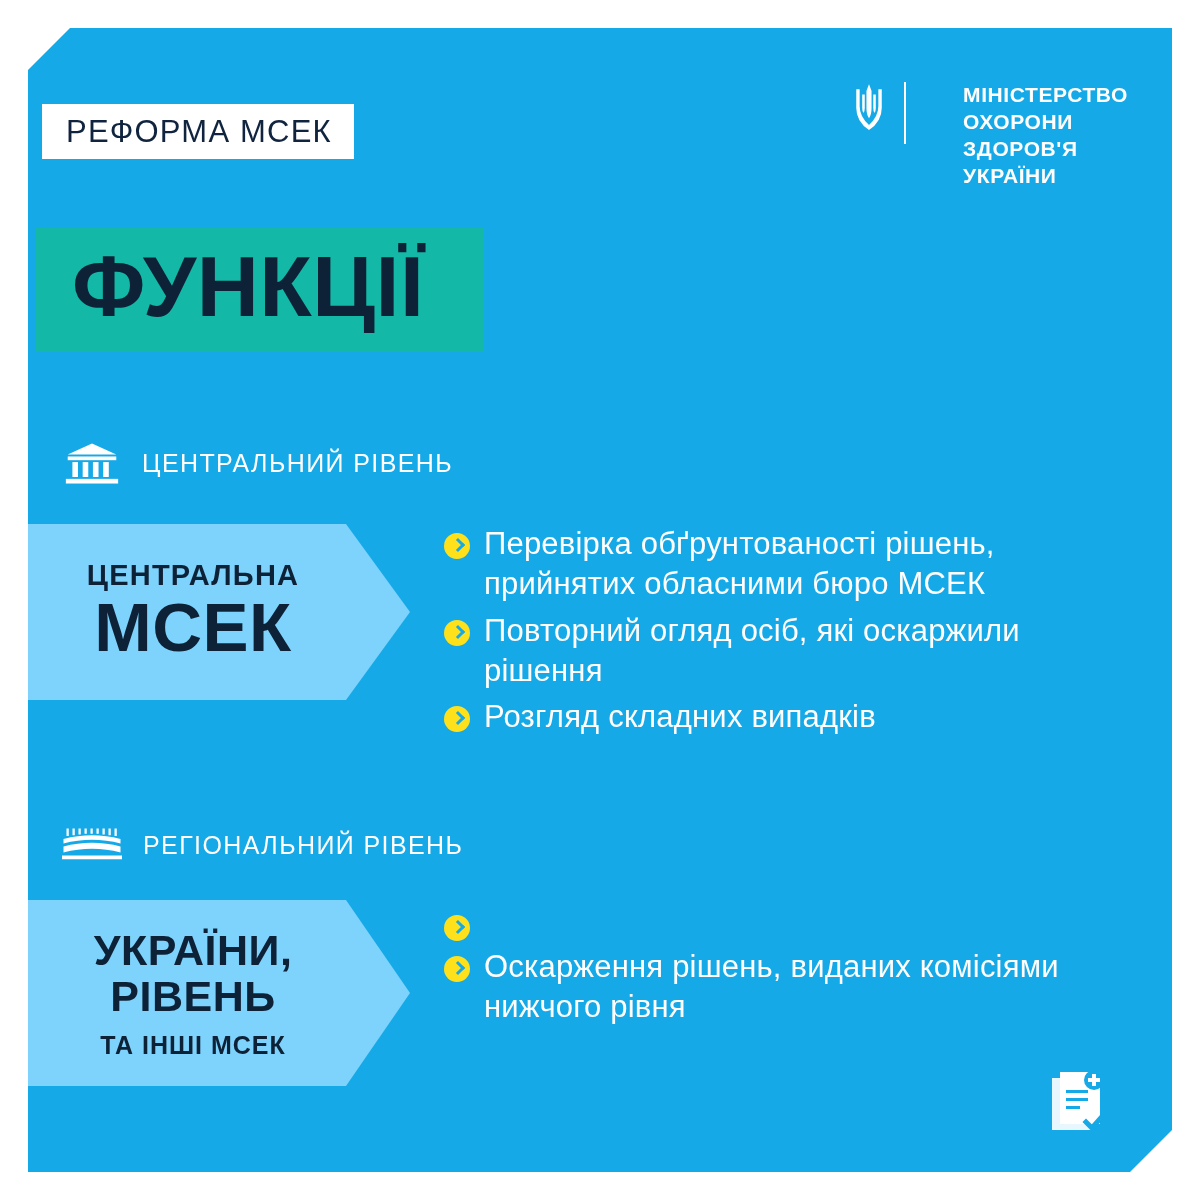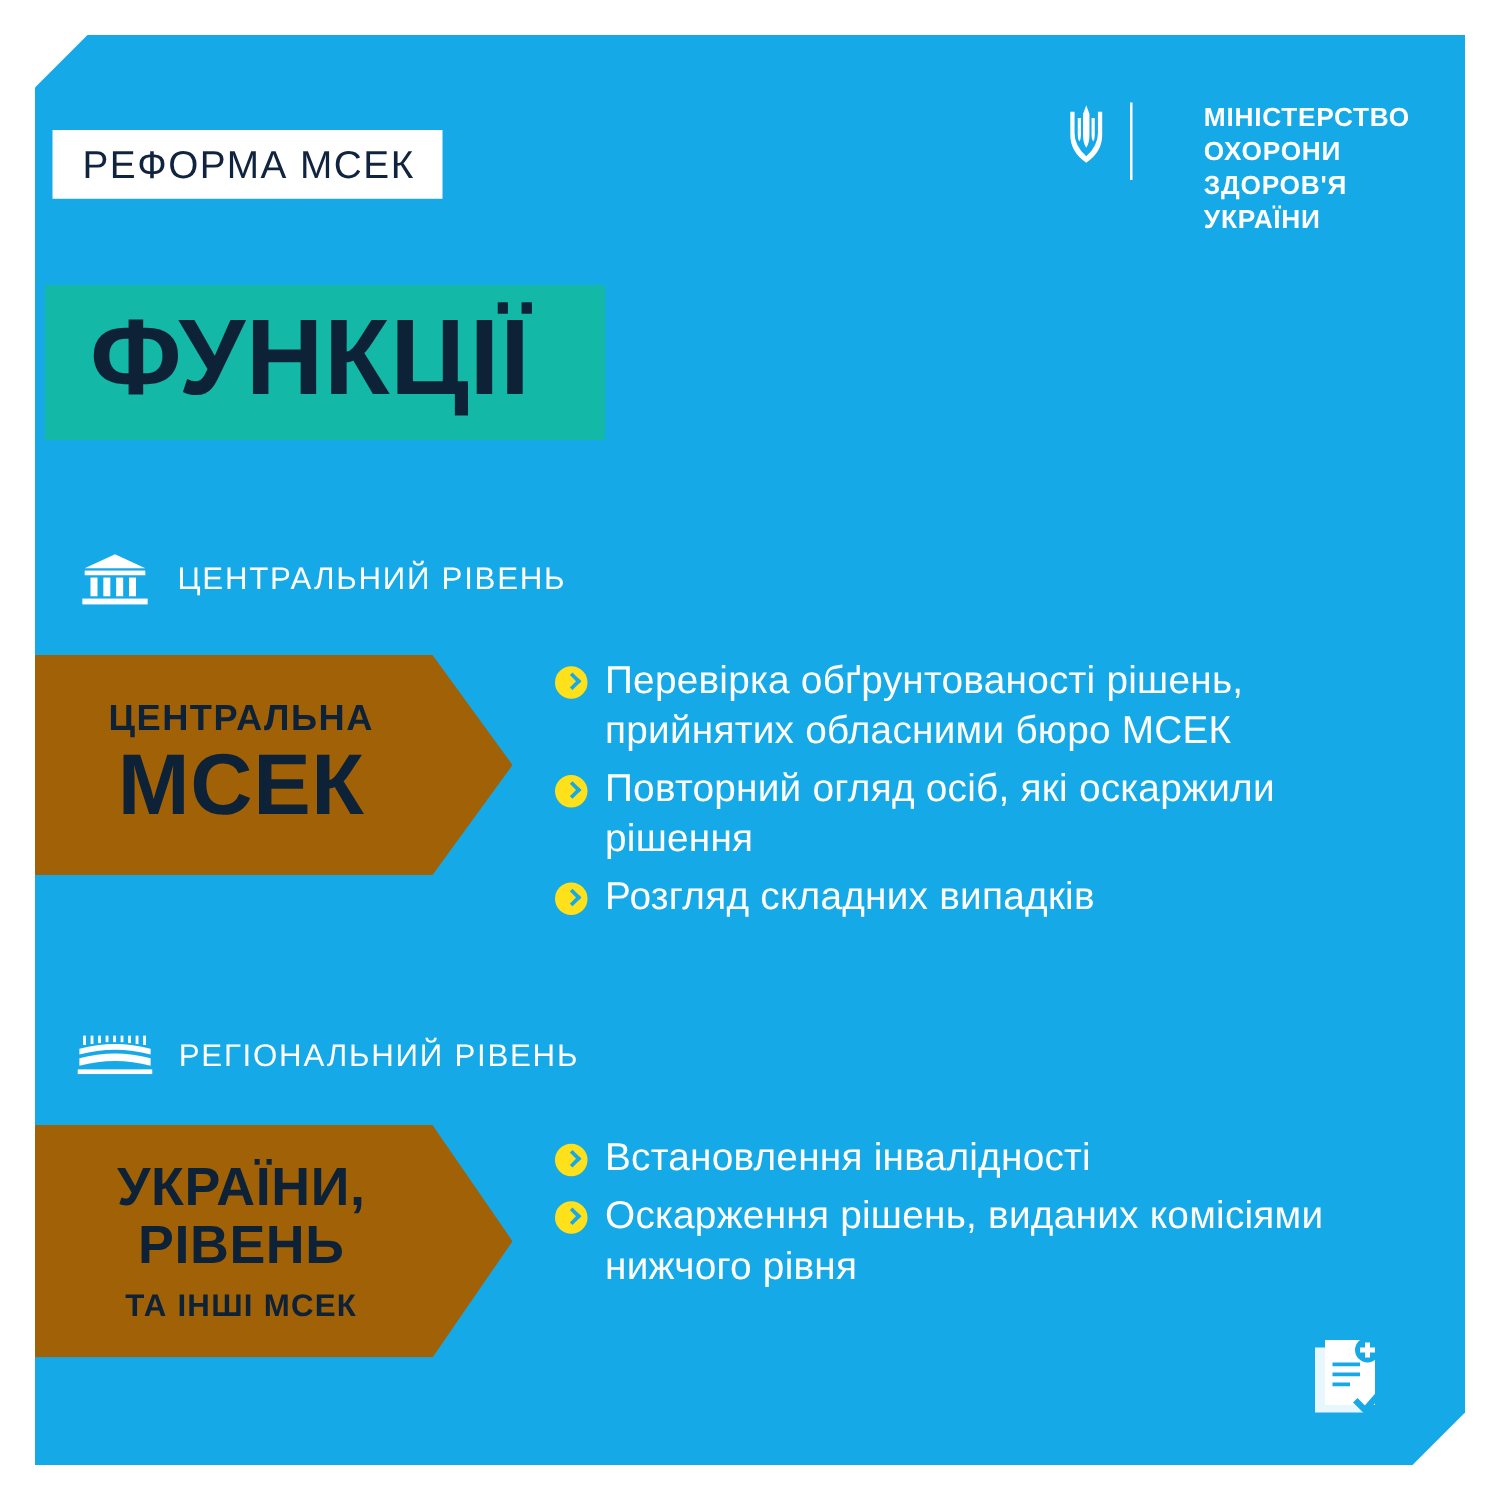--- a/index.html
+++ b/index.html
@@ -117,21 +117,21 @@
     align-items: center;
     justify-content: center;
   }
   #level-central { left: 62px; top: 440px; }
   #level-regional { left: 62px; top: 822px; gap: 21px; }
 
   
   .arrow-block {
     position: absolute;
     left: 28px;
-    background: #a16207;
+    background: #7dd3fc;
     display: flex;
     align-items: center;
     justify-content: center;
     text-align: center;
     color: #0d2137;
   }
   .arrow-block .inner {
     padding-right: 64px;
     padding-left: 12px;
   }
@@ -315,21 +315,20 @@
     <div class="inner">
       <div class="arrow-line-big2">УКРАЇНИ,</div>
       <div class="arrow-line-big2">РІВЕНЬ</div>
       <div class="arrow-line-tiny">ТА ІНШІ МСЕК</div>
     </div>
   </div>
 
   <div class="bullets" id="bullets-regional">
     <div class="bullet-row">
       <span class="bullet-dot"></span>
-      <span class="bullet-text">Встановлення інвалідності</span>
     </div>
     <div class="bullet-row">
       <span class="bullet-dot"></span>
       <span class="bullet-text">Оскарження рішень, виданих комісіями нижчого рівня</span>
     </div>
   </div>
 
   <div class="doc-icon">
     <svg viewBox="0 0 64 70" width="64" height="70" aria-hidden="true">
       <rect x="2" y="10" width="40" height="52" fill="#ffffff" opacity="0.9"></rect>

